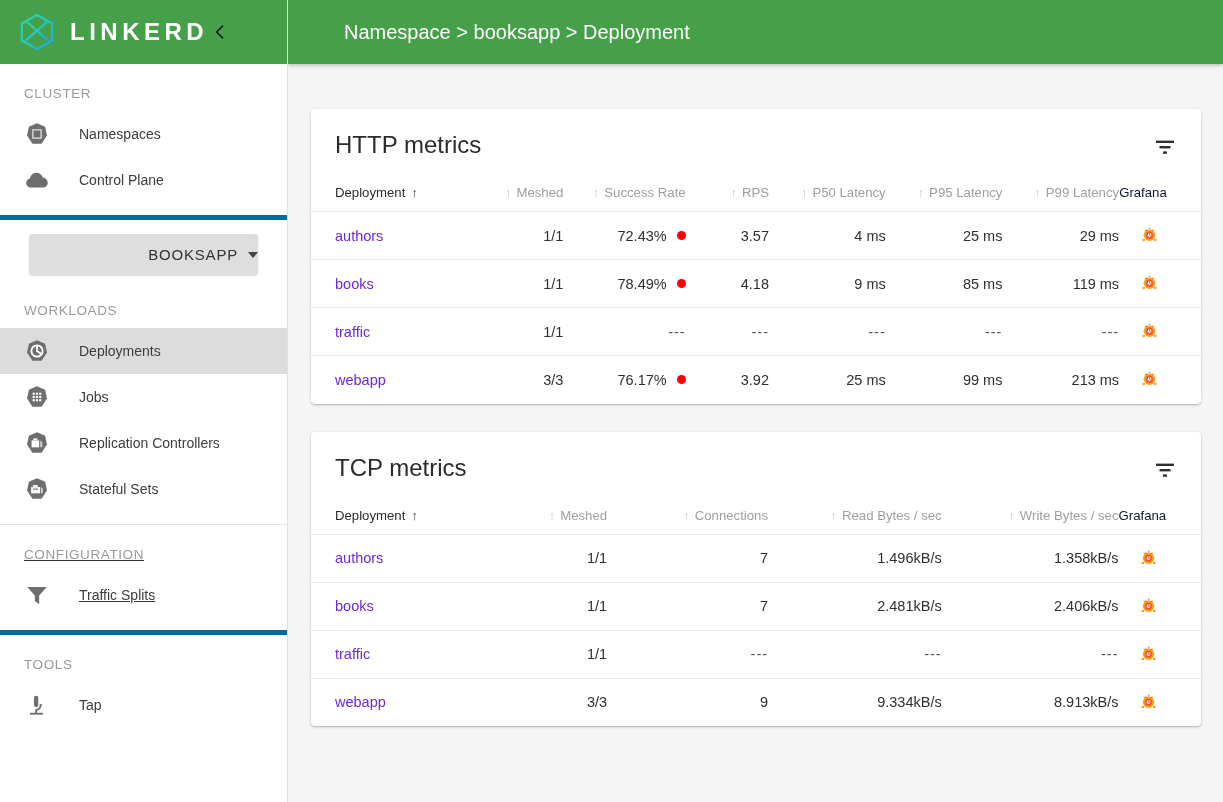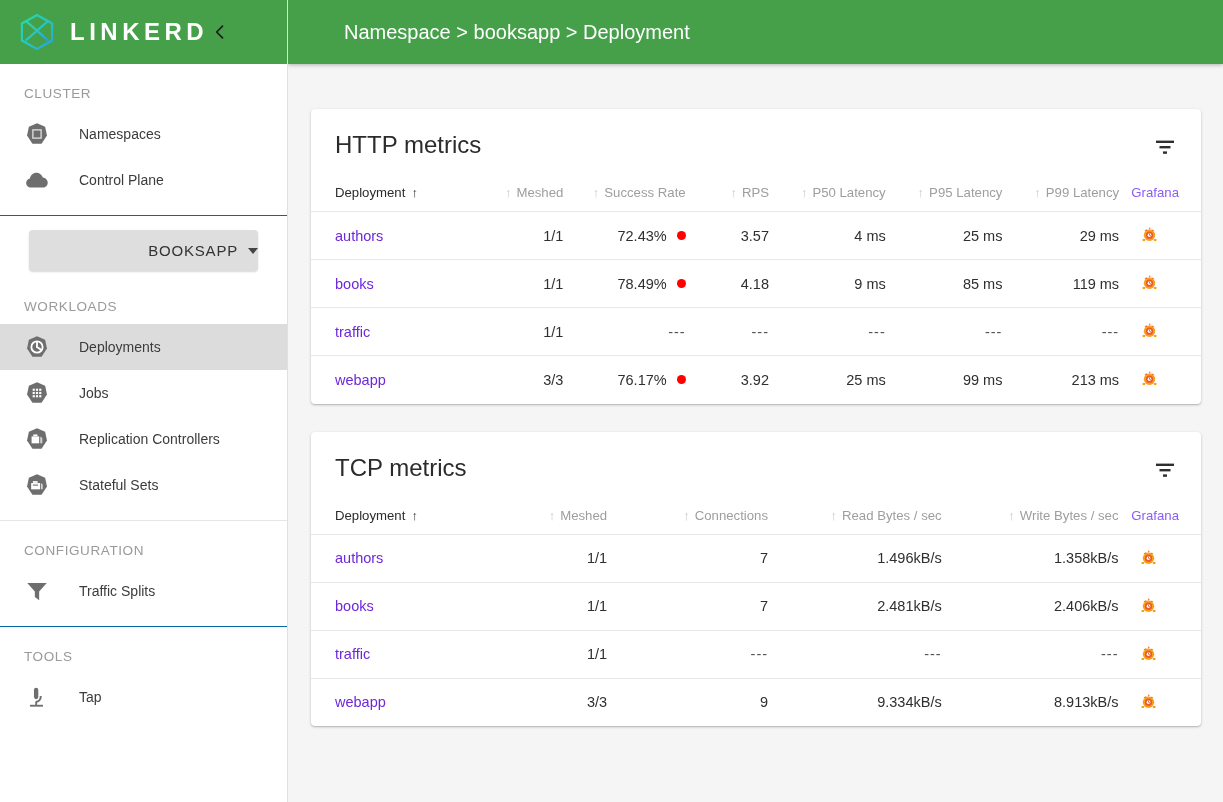--- a/index.html
+++ b/index.html
@@ -48,21 +48,21 @@
     cursor: pointer;
   }
   .collapse-btn svg { display:block; }
 
   .nav-section-label {
     font-size: 13.5px;
     color: #9a9a9a;
     letter-spacing: 0.6px;
     padding: 22px 0 10px 24px;
   }
-  .nav-group { padding-bottom: 12px; border-bottom: 1px solid #0369a1; }
+  .nav-group { padding-bottom: 12px; border-bottom: 5px solid #0369a1; }
   .nav-group.no-border { border-bottom: none; }
 
   .nav-item {
     display: flex;
     align-items: center;
     height: 46px;
     padding-left: 22px;
     cursor: pointer;
   }
   .nav-item.selected { background: #dcdcdc; }
@@ -141,21 +141,21 @@
   thead th {
     font-size: 13.2px;
     font-weight: 400;
     color: #9e9e9e;
     padding: 26px 0 11px 0;
     vertical-align: bottom;
     white-space: nowrap;
   }
   thead th.first { color: #2b2b2b; font-weight: 500; text-align: left; padding-left: 24px; }
   thead th.num { text-align: right; }
-  thead th.last { text-align: right; color: #8b5cf6; padding-right: 22px; }
+  thead th.last { text-align: left; color: #0f172a; padding-right: 22px; }
   .sort-arrow { display: inline-block; margin-right: 5px; color: #c8c8c8; font-size: 13px; }
   .sort-arrow.active { color: #2b2b2b; margin-right: 0; margin-left: 6px; font-weight: bold; }
 
   tbody td {
     border-top: 1px solid #e8e8e8;
     font-size: 14.5px;
     color: #2f2f2f;
     height: 48px;
     white-space: nowrap;
   }
@@ -295,21 +295,21 @@
             <rect x="6.6" y="10.2" width="8.2" height="5.8" fill="#fff"></rect>
             <rect x="8.2" y="8.4" width="4.4" height="1.6" fill="#fff"></rect>
             <path d="M15.6 10.2 L17.3 11.6 L17.3 16 L15.6 16 Z" fill="#d4d4d4"></path>
             <rect x="8.2" y="11.6" width="4.8" height="1" fill="#6e6e6e"></rect>
           </svg>
         </span>
         <span class="nav-label">Stateful Sets</span>
       </div>
     </div>
 
-    <div class="nav-group" style="border-top:1px solid #e6e6e6; padding-top:0;">
+    <div class="nav-group" style="border-top:1px solid #e6e6e6; padding-top:0;text-decoration:underline;">
       <div class="nav-section-label">CONFIGURATION</div>
       <div class="nav-item">
         <span class="nav-icon">
           <svg viewBox="0 0 24 24" width="26" height="26">
             <path d="M3 4.5 L21 4.5 L14 12.4 L14 20.5 L10 17.6 L10 12.4 Z" fill="#6e6e6e"></path>
           </svg>
         </span>
         <span class="nav-label">Traffic Splits</span>
       </div>
     </div>

